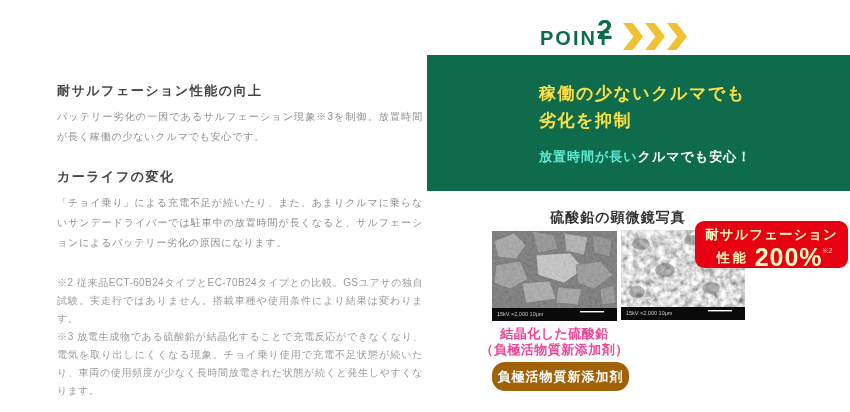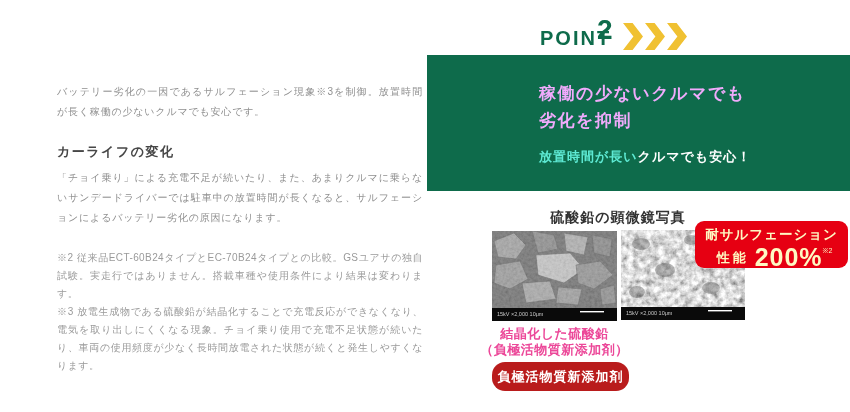--- a/index.html
+++ b/index.html
@@ -39,21 +39,21 @@
     clip-path:polygon(0 0,48% 0,100% 50%,48% 100%,0 100%,52% 50%);
   }
 
   
   #green-panel {
     position:absolute; left:427px; top:55px; width:423px; height:136px;
     background:#0e6b4b;
   }
   #green-panel .inner { padding:25px 0 0 112px; }
   .gp-heading {
-    font-size:17px; font-weight:bold; color:#f0abfc;
+    font-size:17px; font-weight:bold; color:#fde047;
     line-height:27px; letter-spacing:1.5px;
   }
   .gp-sub { margin-top:14px; font-size:13px; font-weight:bold; letter-spacing:1px; }
   .gp-sub .hl { color:#5eead4;text-align:right; }
   .gp-sub .rest { color:#ffffff; }
 
   
   .photo-title {
     position:absolute; left:468px; top:209px; width:300px; text-align:center;
     font-size:14px; font-weight:bold; color:#333333; letter-spacing:1px;
@@ -81,31 +81,32 @@
   .rb-line2 {
     display:flex; align-items:center; justify-content:center; margin-top:-1px;margin-left:6px;
   }
   .rb-label { font-size:13px; font-weight:bold; letter-spacing:3px; }
   .rb-value { font-size:25px; font-weight:800; margin-left:6px; letter-spacing:1px; }
   .rb-note  { font-size:7px; align-self:flex-start; margin-top:3px; }
 
   
   #purple-badge {
     position:absolute; left:492px; top:362px; width:137px; height:29px;
-    background:#b91c1c; border-radius:13px;
+    background:#a16207; border-radius:13px;
     display:flex; align-items:center; justify-content:center;
     color:#ffffff; font-weight:bold; font-size:13px; letter-spacing:1px;
   }
 </style>
 </head>
 <body>
 
 <div id="app">
 
   <div id="left-col">
+    <h3 class="sec-heading">耐サルフェーション性能の向上</h3>
     <p class="sec-body">バッテリー劣化の一因であるサルフェーション現象※3を制御。放置時間が長く稼働の少ないクルマでも安心です。</p>
 
     <h3 class="sec-heading">カーライフの変化</h3>
     <p class="sec-body">「チョイ乗り」による充電不足が続いたり、また、あまりクルマに乗らないサンデードライバーでは駐車中の放置時間が長くなると、サルフェーションによるバッテリー劣化の原因になります。</p>
 
     <p class="note">※2 従来品ECT-60B24タイプとEC-70B24タイプとの比較。GSユアサの独自試験。実走行ではありません。搭載車種や使用条件により結果は変わります。</p>
     <p class="note">※3 放電生成物である硫酸鉛が結晶化することで充電反応ができなくなり、電気を取り出しにくくなる現象。チョイ乗り使用で充電不足状態が続いたり、車両の使用頻度が少なく長時間放電された状態が続くと発生しやすくなります。</p>
   </div>
 
   <div class="point-label">POINT</div>

